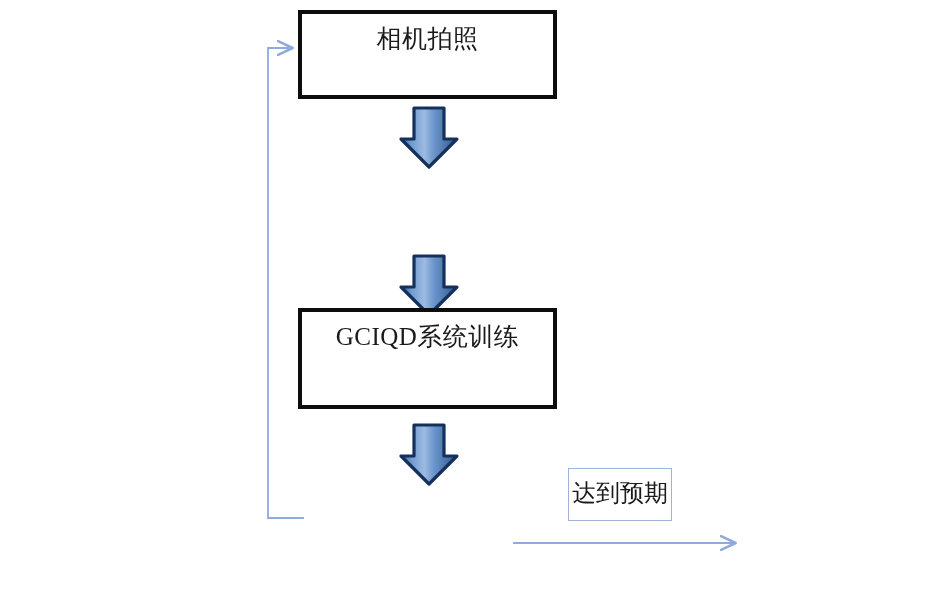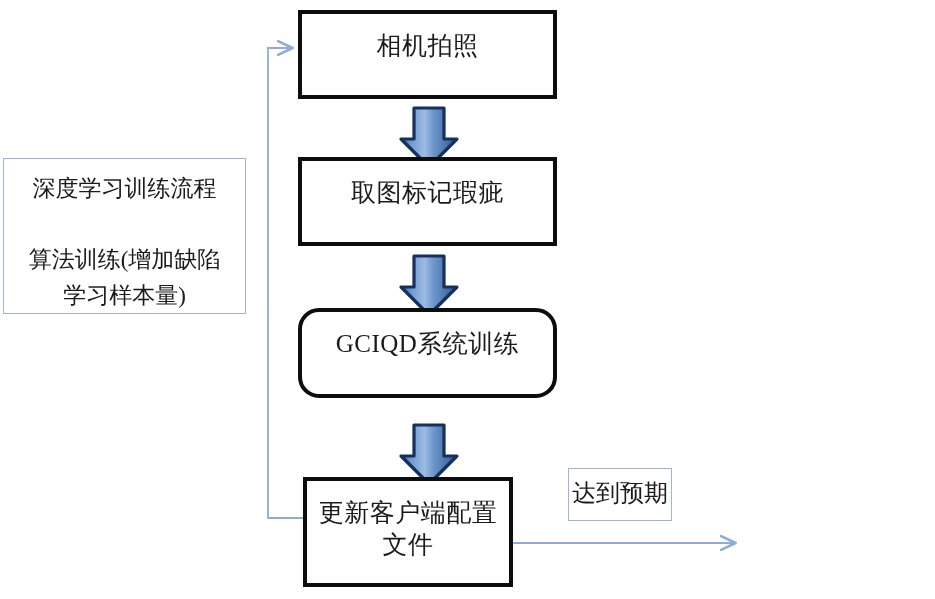--- a/index.html
+++ b/index.html
@@ -25,21 +25,21 @@
     background: #ffffff;
     border: 4px solid #0d0d0d;
     text-align: center;
     color: #1a1a1a;
     font-size: 25px;
     line-height: 1.28;
     letter-spacing: 0.5px;
   }
   .proc-box .txt {
     display: block;
-    padding-top: 16px;
+    padding-top: 9px;
     white-space: pre-line;
   }
 
   
   .note-box {
     position: absolute;
     box-sizing: border-box;
     background: #ffffff;
     border: 1.5px solid #9db3d8;
     text-align: center;
@@ -96,42 +96,29 @@
       <path d="M 414 108 L 444 108 L 444 139 L 457 139 L 429 167 L 401 139 L 414 139 Z" fill="url(#arrowGrad)" stroke="#16305c" stroke-width="3.2" stroke-linejoin="round"></path>
     </g>
     <g>
       <path d="M 414 256 L 444 256 L 444 287 L 457 287 L 429 315 L 401 287 L 414 287 Z" fill="url(#arrowGrad)" stroke="#16305c" stroke-width="3.2" stroke-linejoin="round"></path>
     </g>
     <g>
       <path d="M 414 425 L 444 425 L 444 456 L 457 456 L 429 484 L 401 456 L 414 456 Z" fill="url(#arrowGrad)" stroke="#16305c" stroke-width="3.2" stroke-linejoin="round"></path>
     </g>
   </svg>
 
-  <div class="note-box" id="info-box" style="left:3px; top:158px; width:243px; height:156px;">
-    <span class="txt">深度学习训练流程
-
-算法训练(增加缺陷
-学习样本量)</span>
-  </div>
 
   <div class="proc-box" style="left:298px; top:10px; width:259px; height:89px;">
     <span class="txt">相机拍照</span>
   </div>
 
-  <div class="proc-box" style="left:298px; top:157px; width:259px; height:89px;">
-    <span class="txt">取图标记瑕疵</span>
-  </div>
 
-  <div class="proc-box" style="left:298px; top:308px; width:259px; height:90px;border-radius:21px;">
+  <div class="proc-box" style="left:298px; top:308px; width:259px; height:101px;">
     <span class="txt">GCIQD系统训练</span>
   </div>
 
-  <div class="proc-box" style="left:303px; top:477px; width:210px; height:110px;">
-    <span class="txt">更新客户端配置
-文件</span>
-  </div>
 
   <div class="note-box" id="label-box" style="left:568px; top:468px; width:104px; height:53px;">
     <span class="txt">达到预期</span>
   </div>
 
 
 </div>
 
 </body></html>

